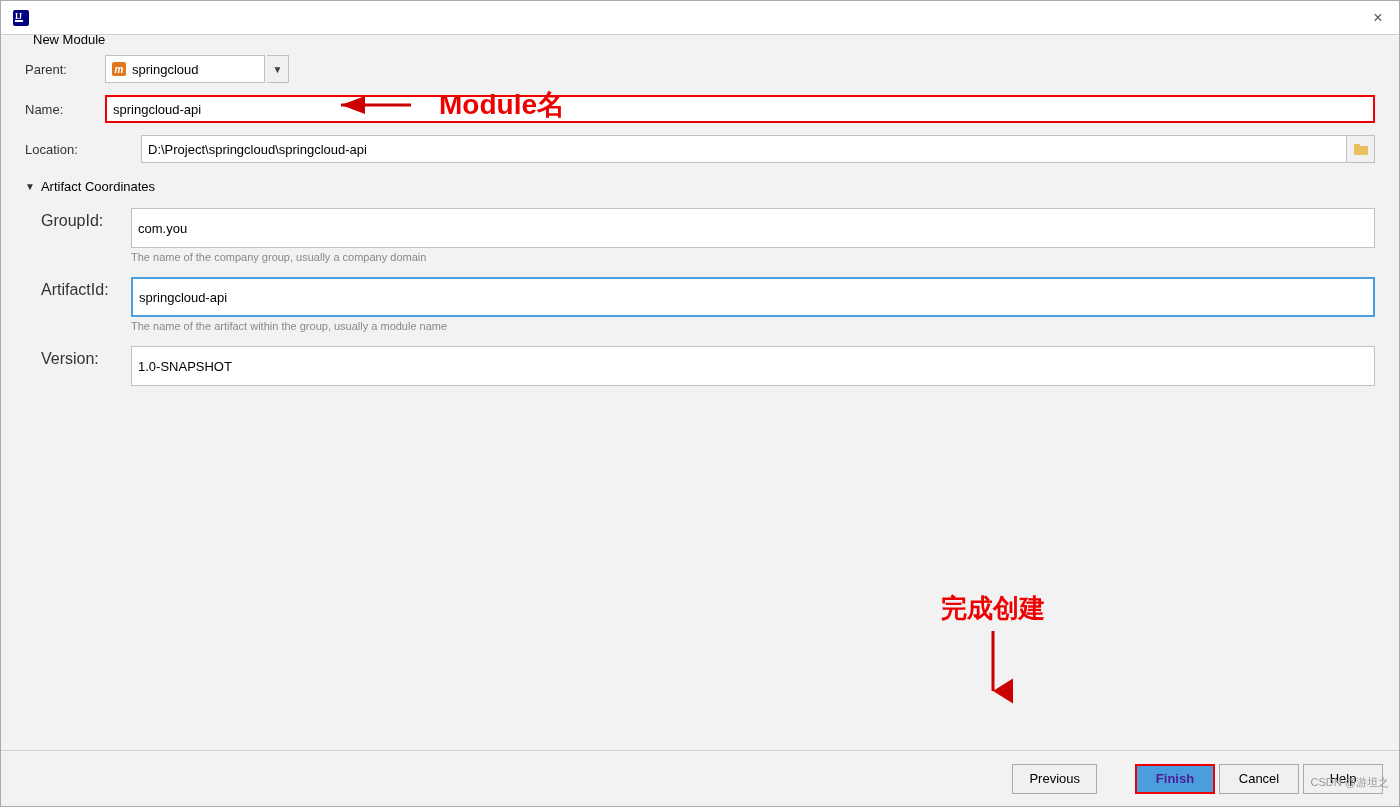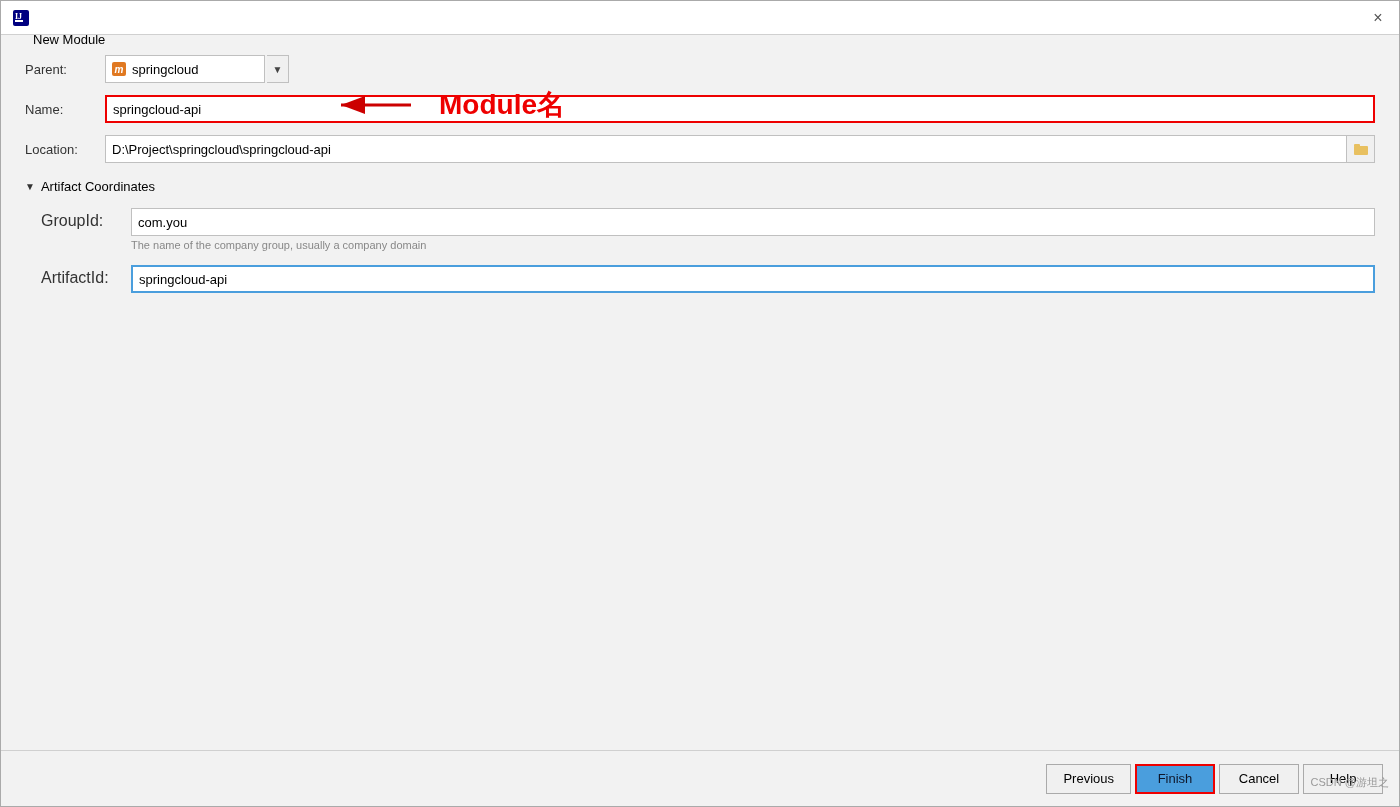--- a/index.html
+++ b/index.html
@@ -212,21 +212,21 @@
       flex-shrink: 0;
       padding-top: 4px;
     }
 
     .artifact-field-wrap {
       flex: 1;
     }
 
     .artifact-input {
       width: 100%;
-      height: 28px;
+      height: 40px;
       border: 1px solid #c0c0c0;
       background: #ffffff;
       padding: 2px 6px;
       font-size: 13px;
       outline: none;
     }
 
     .artifact-input.focused {
       border: 2px solid #4a9edd;
     }
@@ -290,23 +290,24 @@
       padding: 0 16px;
       border: 1px solid #aaa;
       background: #f0f0f0;
       font-size: 13px;
       cursor: pointer;
       outline: none;
     }
 
     .footer-btn.primary {
       background: #4a9edd;
-      color: #0f172a;
+      color: #4c1d95;
       border: 2px solid #e00;
-      font-weight: 400;
+      font-weight: 700;
+      margin-left: 34px;
     }
 
     .watermark {
       position: absolute;
       bottom: 16px;
       right: 10px;
       font-size: 11px;
       color: #999;
     }
 
@@ -360,21 +361,21 @@
             <polygon points="0 0, 8 3, 0 6" fill="#cc0000"></polygon>
           </marker>
         </defs>
         <line x1="80" y1="15" x2="10" y2="15" stroke="#cc0000" stroke-width="3" marker-end="url(#arrowhead)"></line>
       </svg>
       <span class="annotation-text">Module名</span>
     </div>
 
     <div class="location-row" style="margin-top: 8px;">
       <div class="form-label">Location:</div>
-      <input class="location-input" type="text" value="D:\Project\springcloud\springcloud-api" style="flex: 1 1 0%; height: 28px; border: 1px solid rgb(192, 192, 192); background: rgb(255, 255, 255); padding: 2px 6px; font-size: 13px;">
+      <input class="location-input" type="text" value="D:\Project\springcloud\springcloud-api" style="flex: 1 1 0%; height: 28px; border: 1px solid rgb(192, 192, 192); background: rgb(255, 255, 255); padding: 2px 6px; font-size: 13px; margin-left: 36px;">
       <div class="browse-btn">
         <svg width="14" height="12" viewBox="0 0 14 12">
           <rect x="0" y="3" width="14" height="9" rx="1" fill="#e8c060"></rect>
           <rect x="0" y="1" width="6" height="3" rx="1" fill="#e8c060"></rect>
         </svg>
       </div>
     </div>
 
     <div class="section-header" style="margin-top:16px;">
       <span class="collapse-arrow">▼</span>
@@ -388,28 +389,46 @@
         <div class="artifact-field-wrap">
           <input class="artifact-input" type="text" value="com.you" style="">
           <div class="hint-text">The name of the company group, usually a company domain</div>
         </div>
       </div>
 
       <div class="artifact-row">
         <div class="artifact-label">ArtifactId:</div>
         <div class="artifact-field-wrap">
           <input class="artifact-input focused" type="text" value="springcloud-api" style="">
+          <div class="hint-text">The name of the artifact within the group, usually a module name</div>
         </div>
       </div>
 
+      <div class="artifact-row">
+        <div class="artifact-label">Version:</div>
+        <div class="artifact-field-wrap">
+          <input class="artifact-input" type="text" value="1.0-SNAPSHOT" style="">
+        </div>
+      </div>
 
     </div>
 
   </div>
 
+  <div class="finish-annotation">
+    <span class="finish-annotation-text">完成创建</span>
+    <svg class="down-arrow-svg" width="40" height="80" viewBox="0 0 40 80">
+      <defs>
+        <marker id="arrowdown" markerWidth="10" markerHeight="8" refX="5" refY="8" orient="auto">
+          <polygon points="0 0, 10 0, 5 8" fill="#cc0000"></polygon>
+        </marker>
+      </defs>
+      <line x1="20" y1="5" x2="20" y2="65" stroke="#cc0000" stroke-width="3" marker-end="url(#arrowdown)"></line>
+    </svg>
+  </div>
 
   <div class="dialog-footer">
     <button class="footer-btn">Previous</button>
     <button class="footer-btn primary">Finish</button>
     <button class="footer-btn">Cancel</button>
     <button class="footer-btn">Help</button>
   </div>
 
   <div class="watermark">CSDN @游坦之</div>
 

